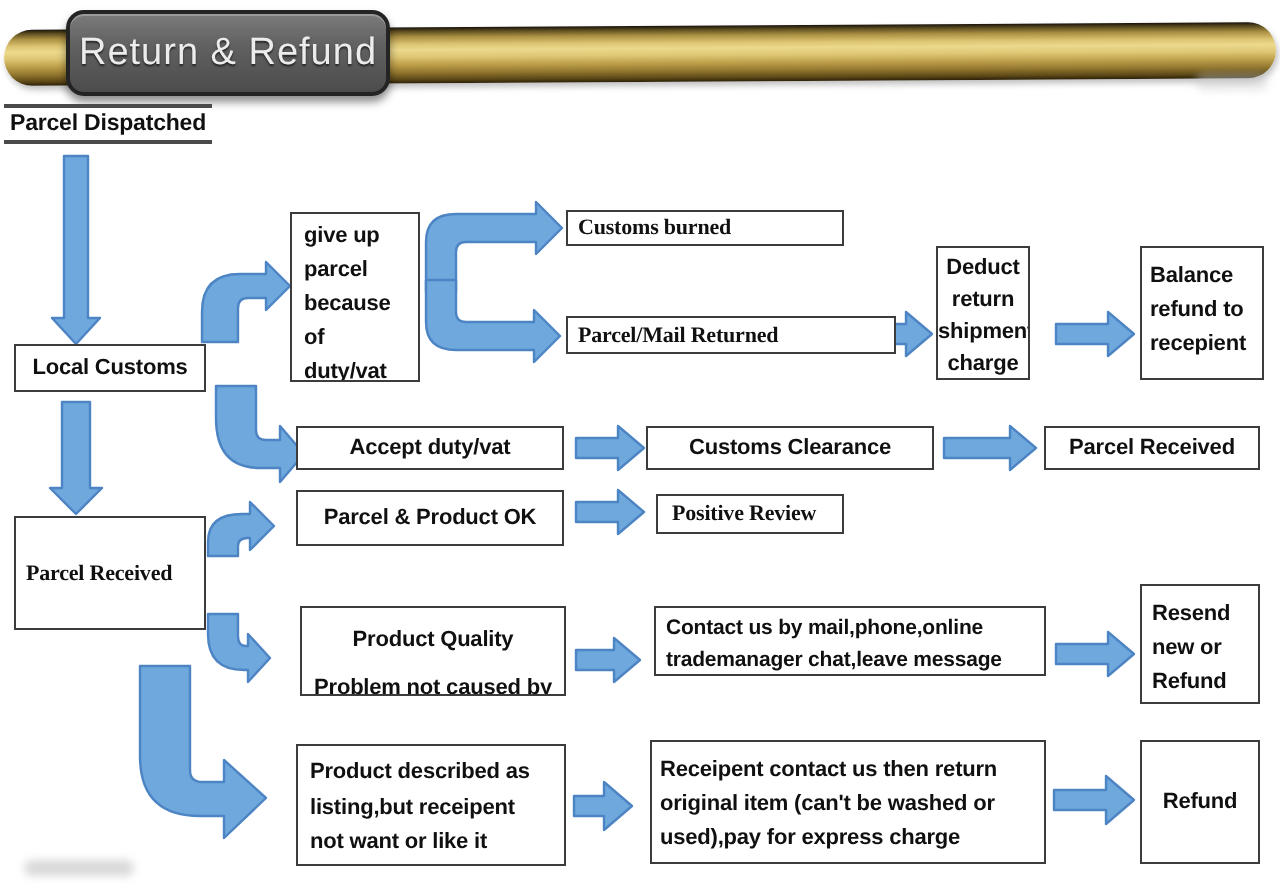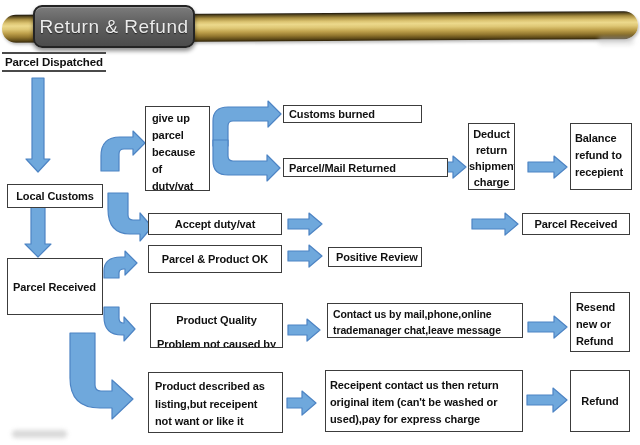--- a/index.html
+++ b/index.html
@@ -27,27 +27,27 @@
     color:#ececec;font-size:19px;letter-spacing:.5px;font-weight:500;
     text-shadow:0 1px 1px rgba(0,0,0,.6);white-space:nowrap;
   }
   
   .box{
     position:absolute;box-sizing:border-box;background:#fff;
     border:1.5px solid #3c3c3c;color:#101010;font-weight:bold;font-size:11px;
     white-space:pre;letter-spacing:-0.1px;overflow:hidden;
   }
   .center{display:flex;align-items:center;justify-content:center;text-align:center;}
-  .vcenter{display:flex;align-items:center;}
+  .vcenter{display:flex;align-items:center;font-family:Liberation Serif, serif;}
   #b-parcel-dispatched{
     left:2px;top:52px;width:104px;height:20px;border:none;
     border-top:2px solid #4a4a4a;border-bottom:2px solid #4a4a4a;
     display:flex;align-items:center;padding-left:3px;font-size:11.5px;
   }
-  #b-local-customs        {left:7px;  top:172px;width:96px; height:24px;margin-top:12px;}
+  #b-local-customs        {left:7px;  top:172px;width:96px; height:24px;}
   #b-give-up-parcel       {left:145px;top:106px;width:65px; height:85px;padding:3px 0 0 6px;line-height:17px;}
   #b-customs-burned       {left:283px;top:105px;width:139px;height:18px;padding-left:5px;}
   #b-parcel-mail-returned {left:283px;top:158px;width:165px;height:19px;padding-left:5px;}
   #b-deduct               {left:468px;top:123px;width:47px; height:67px;padding-top:2px;text-align:center;line-height:16px;}
   #b-balance              {left:570px;top:123px;width:62px; height:67px;padding:6px 0 0 4px;line-height:17px;}
   #b-accept               {left:148px;top:213px;width:134px;height:22px;}
   #b-clearance            {left:323px;top:213px;width:144px;height:22px;}
   #b-parcel-received-right{left:522px;top:213px;width:108px;height:22px;}
   #b-parcel-product-ok    {left:148px;top:245px;width:134px;height:28px;}
   #b-positive-review      {left:328px;top:247px;width:94px; height:20px;padding-left:7px;}
@@ -107,20 +107,21 @@
   <div class="box vcenter" id="b-customs-burned">Customs burned</div>
   <div class="box vcenter" id="b-parcel-mail-returned">Parcel/Mail Returned</div>
   <div class="box" id="b-deduct">Deduct
 return
 shipment
 charge</div>
   <div class="box" id="b-balance">Balance
 refund to
 recepient</div>
   <div class="box center" id="b-accept">Accept duty/vat</div>
+  <div class="box center" id="b-clearance">Customs Clearance</div>
   <div class="box center" id="b-parcel-received-right">Parcel Received</div>
   <div class="box center" id="b-parcel-product-ok">Parcel &amp; Product OK</div>
   <div class="box vcenter" id="b-positive-review">Positive Review</div>
   <div class="box vcenter" id="b-parcel-received-left">Parcel Received</div>
   <div class="box" id="b-product-quality">Product Quality
 Problem not caused by
 buyer</div>
   <div class="box" id="b-contact-us">Contact us by mail,phone,online
 trademanager chat,leave message</div>
   <div class="box" id="b-resend">Resend

